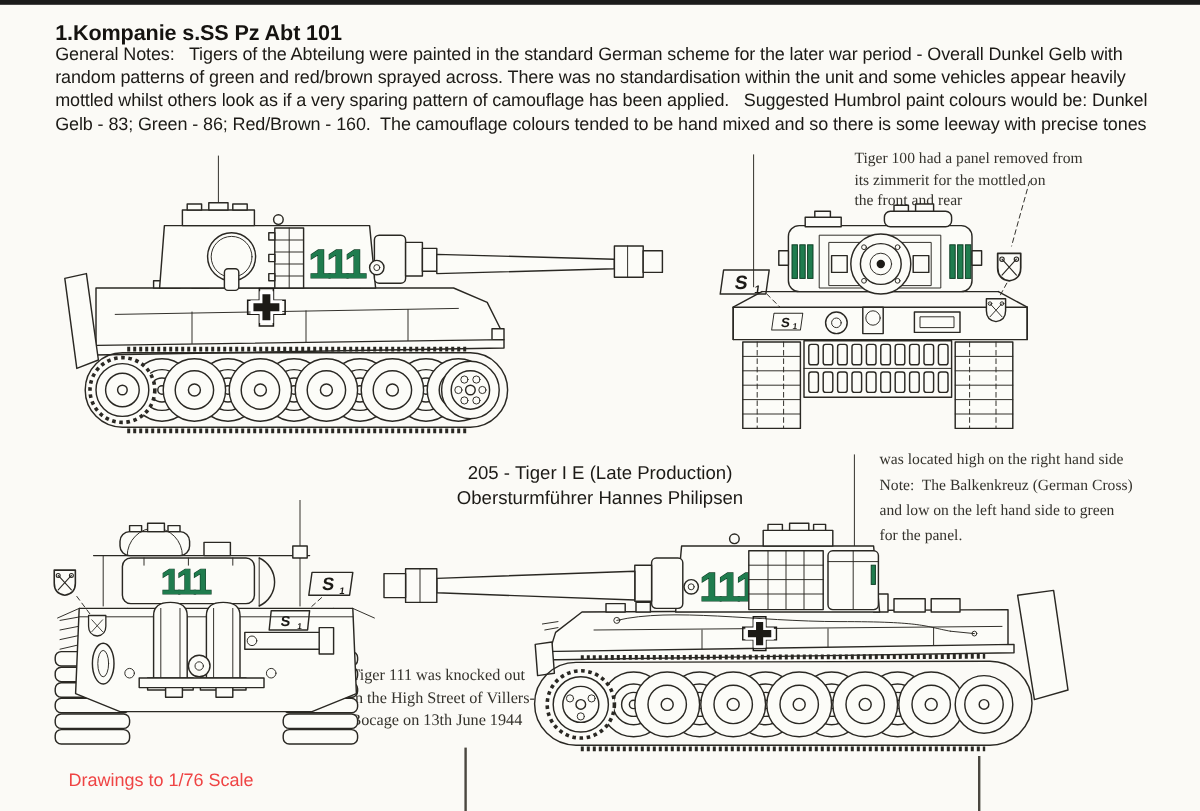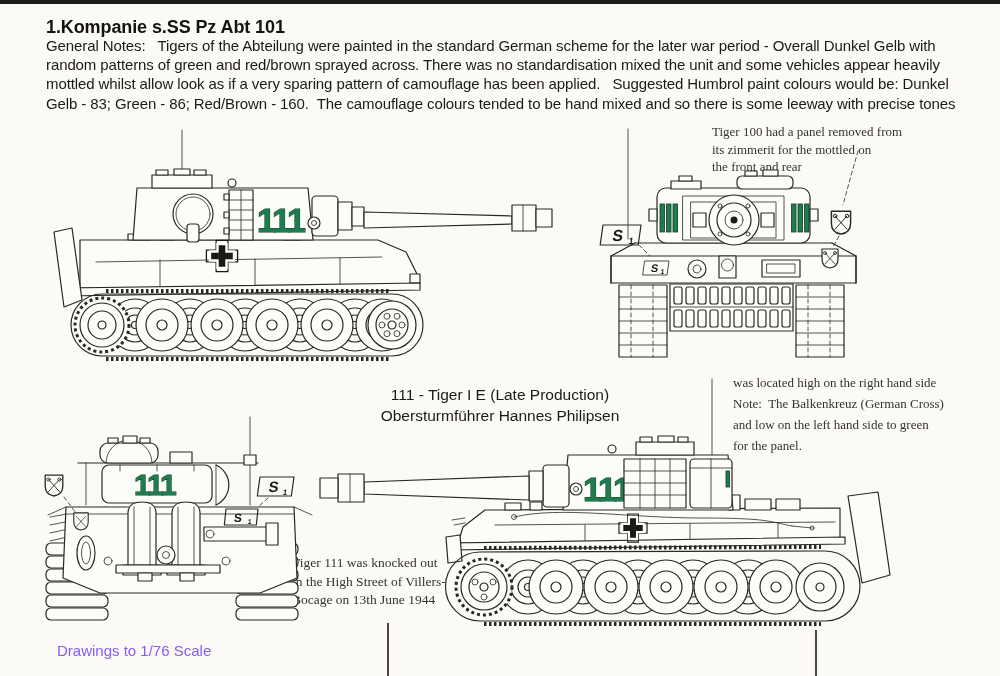--- a/index.html
+++ b/index.html
@@ -4,21 +4,21 @@
 <style>
   html,body{margin:0;padding:0;background:#888;}
   #page{position:relative;width:1000px;height:676px;background:#fbfaf6;overflow:hidden;
         font-family:"Liberation Sans",sans-serif;color:#232019;}
   .abs{position:absolute;}
   .pline{white-space:pre;font-size:15px;line-height:19.2px;letter-spacing:-0.1px;color:#1c1a16;}
   .title{font-size:18px;font-weight:bold;letter-spacing:-0.1px;color:#151310;}
   .caption{font-size:15.5px;line-height:21px;text-align:center;color:#1c1a16;}
   .hand{font-family:cursive;color:#35332d;}
   .hand div{white-space:pre;}
-  .scale{font-size:15px;color:#8b5cf6;}
+  .scale{font-size:15px;color:#ef4444;}
   .foldmark{width:1.5px;background:#4a473f;}
   svg{overflow:visible;}
   .ln{fill:none;stroke:#2a2823;stroke-width:1.2;stroke-linejoin:round;stroke-linecap:round;}
   .thin{stroke-width:0.8;}
   .fw{fill:#fcfcf8;stroke:#2a2823;stroke-width:1.2;stroke-linejoin:round;}
   .grn{fill:#1f7c4e;stroke:#0e3d24;stroke-width:0.8;}
   .numtxt{font-family:"Liberation Sans",sans-serif;font-weight:bold;fill:#1f7c4e;stroke:#0e3d24;
           stroke-width:1;paint-order:stroke;letter-spacing:-2px;}
   .slab{font-family:"Liberation Sans",sans-serif;font-weight:bold;fill:#1c1a16;}
   .dash{stroke-dasharray:4 3;}
@@ -27,33 +27,33 @@
 </head>
 <body>
 
 <div id="page">
 
   <div class="abs" style="left:0;top:0;width:1000px;height:4px;background:#1b1b1b;"></div>
 
   <div class="abs title" style="left:46px;top:17px;">1.Kompanie s.SS Pz Abt 101</div>
   <div class="abs" style="left:46px;top:36px;">
     <div class="pline">General Notes:   Tigers of the Abteilung were painted in the standard German scheme for the later war period - Overall Dunkel Gelb with</div>
-    <div class="pline">random patterns of green and red/brown sprayed across. There was no standardisation mixed the unit and some vehicles appear heavily</div>
-    <div class="pline">mottled whilst allow look as if a very sparing pattern of camouflage has been applied.   Suggested Humbrol paint colours would be: Dunkel</div>
+    <div class="pline">random patterns of green and red/brown sprayed across. There was no standardisation within the unit and some vehicles appear heavily</div>
+    <div class="pline">mottled whilst others look as if a very sparing pattern of camouflage has been applied.   Suggested Humbrol paint colours would be: Dunkel</div>
     <div class="pline">Gelb - 83; Green - 86; Red/Brown - 160.  The camouflage colours tended to be hand mixed and so there is some leeway with precise tones</div>
   </div>
 
   <div class="abs hand" style="left:712px;top:123px;font-size:13px;line-height:17.5px;">
     <div>Tiger 100 had a panel removed from</div>
     <div>its zimmerit for the mottled on</div>
     <div>the front and rear</div>
   </div>
 
   <div class="abs caption" style="left:330px;top:384px;width:340px;">
-    <div>111 - Tiger I E (Late Production)</div>
+    <div>205 - Tiger I E (Late Production)</div>
     <div>Obersturmführer Hannes Philipsen</div>
   </div>
 
   <div class="abs hand" style="left:733px;top:372px;font-size:13px;line-height:21px;">
     <div>was located high on the right hand side</div>
     <div>Note:  The Balkenkreuz (German Cross)</div>
     <div>and low on the left hand side to green</div>
     <div>for the panel.</div>
   </div>
 

